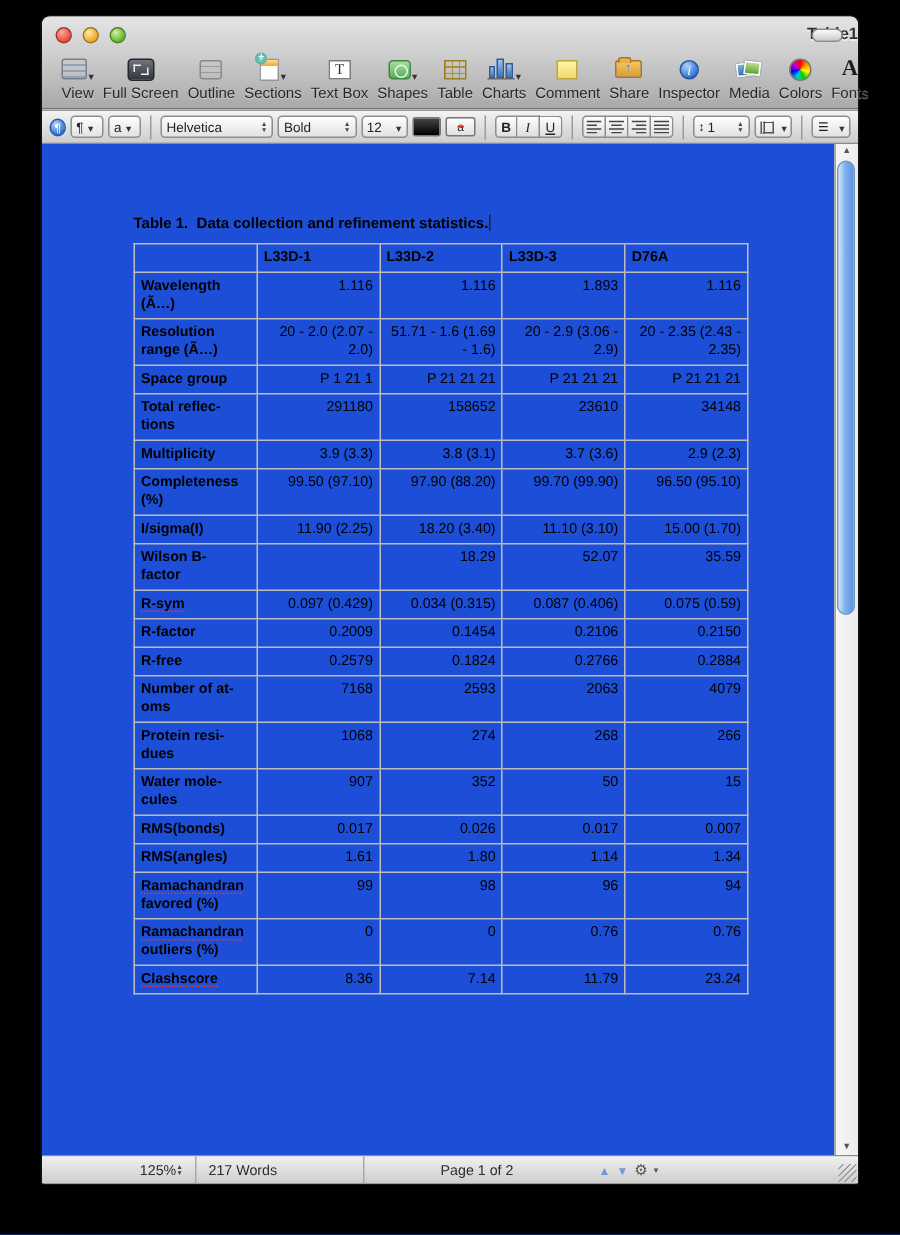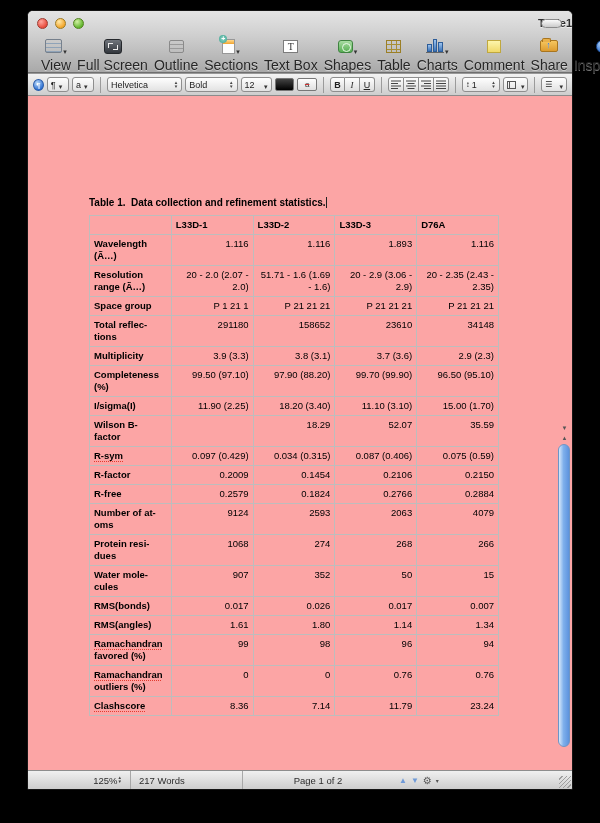--- a/index.html
+++ b/index.html
@@ -18,21 +18,21 @@
   .light.red{background:radial-gradient(circle at 35% 30%,#ffa79e,#e84c3d 70%);border:1px solid #9c3a30;}
   .light.yellow{background:radial-gradient(circle at 35% 30%,#ffe9a8,#f3a62c 70%);border:1px solid #9c7a22;}
   .light.green{background:radial-gradient(circle at 35% 30%,#d2f0a2,#62b62f 70%);border:1px solid #53821f;}
   .wintitle{position:absolute;left:0;right:0;text-align:right;font-size:11px;
             font-weight:bold;color:#2f2f2f;text-shadow:0 1px 0 rgba(255,255,255,.6);}
   .pillbtn{position:absolute;right:10px;top:8px;width:21px;height:9px;border-radius:5px;
            background:linear-gradient(#fbfbfb,#cbcbcb);border:1px solid #8b8b8b;box-sizing:border-box;}
   .toolbar{height:36px;display:flex;align-items:flex-start;padding:1px 8px 0 10px;}
   .tbtn{display:flex;flex-direction:column;align-items:center;margin:0 3px;cursor:default;}
   .tbtn .ic{height:20px;display:flex;align-items:center;justify-content:center;}
-  .tbtn .lbl{font-size:14px;color:#262626;margin-top:1px;white-space:nowrap;
+  .tbtn .lbl{font-size:10px;color:#262626;margin-top:1px;white-space:nowrap;
              text-shadow:0 1px 0 rgba(255,255,255,.45);}
   .caret{font-size:7px;color:#333;margin-left:1px;align-self:flex-end;line-height:8px;}
   .sp1{width:26px;} .sp2{width:40px;} .sp3{width:34px;}
   
   .i-view{width:17px;height:14px;border:1px solid #76808c;border-radius:2px;
           background:linear-gradient(#f2f6fa,#c6d2de);box-sizing:border-box;
           background-image:repeating-linear-gradient(#0000 0 3px,#8fa3b8 3px 4px);}
   .i-full{width:16px;height:13px;border-radius:3px;background:linear-gradient(#70757c,#32363c);
           border:1px solid #24272b;position:relative;}
   .i-full:before{content:"";position:absolute;left:3px;top:3px;width:4px;height:4px;
@@ -102,21 +102,21 @@
   .well.acolor{background:linear-gradient(#fdfdfd,#e0e0e0);font-size:8px;text-align:center;
           line-height:11px;color:#333;text-decoration:line-through #c33;}
   .seg{display:flex;}
   .seg .sbtn{height:15px;min-width:15px;border:1px solid #8e8e8e;border-left-width:0;
           background:linear-gradient(#fdfdfd,#dedede);font-size:9px;display:flex;
           align-items:center;justify-content:center;padding:0 2px;box-sizing:border-box;}
   .seg .sbtn:first-child{border-left-width:1px;border-radius:3px 0 0 3px;}
   .seg .sbtn:last-child{border-radius:0 3px 3px 0;}
   .alsvg{display:block;}
   
-  .main{flex:1;display:flex;min-height:0;background:#fca5a5;align-items:center;}
+  .main{flex:1;display:flex;min-height:0;background:#1d4ed8;}
   .pagearea{flex:1;position:relative;overflow:hidden;}
   .doccontent{padding:47px 0 0 61px;color:#000;}
   .doc-title{font-size:10px;font-weight:bold;white-space:pre-wrap;margin:0 0 7px 0;}
   .cursor{display:inline-block;width:1px;height:11px;background:#222;vertical-align:-2px;}
   table.stats{border-collapse:collapse;width:410px;table-layout:fixed;font-size:9.5px;line-height:12px;}
   table.stats th,table.stats td{border:1px solid #bdbdbd;vertical-align:top;
           padding:3px 4px;box-sizing:border-box;}
   table.stats thead th{text-align:left;font-weight:bold;}
   th.rowlabel{text-align:left;font-weight:bold;white-space:pre-line;}
   td.val{text-align:right;}
@@ -458,21 +458,21 @@
               <tr>
                 <th class="rowlabel">R-free</th>
                 <td class="val">0.2579</td>
                 <td class="val">0.1824</td>
                 <td class="val">0.2766</td>
                 <td class="val">0.2884</td>
               </tr>
               <tr>
                 <th class="rowlabel">Number of at-
 oms</th>
-                <td class="val">9124</td>
+                <td class="val">7168</td>
                 <td class="val">2593</td>
                 <td class="val">2063</td>
                 <td class="val">4079</td>
               </tr>
               <tr>
                 <th class="rowlabel">Protein resi-
 dues</th>
                 <td class="val">1068</td>
                 <td class="val">274</td>
                 <td class="val">268</td>

